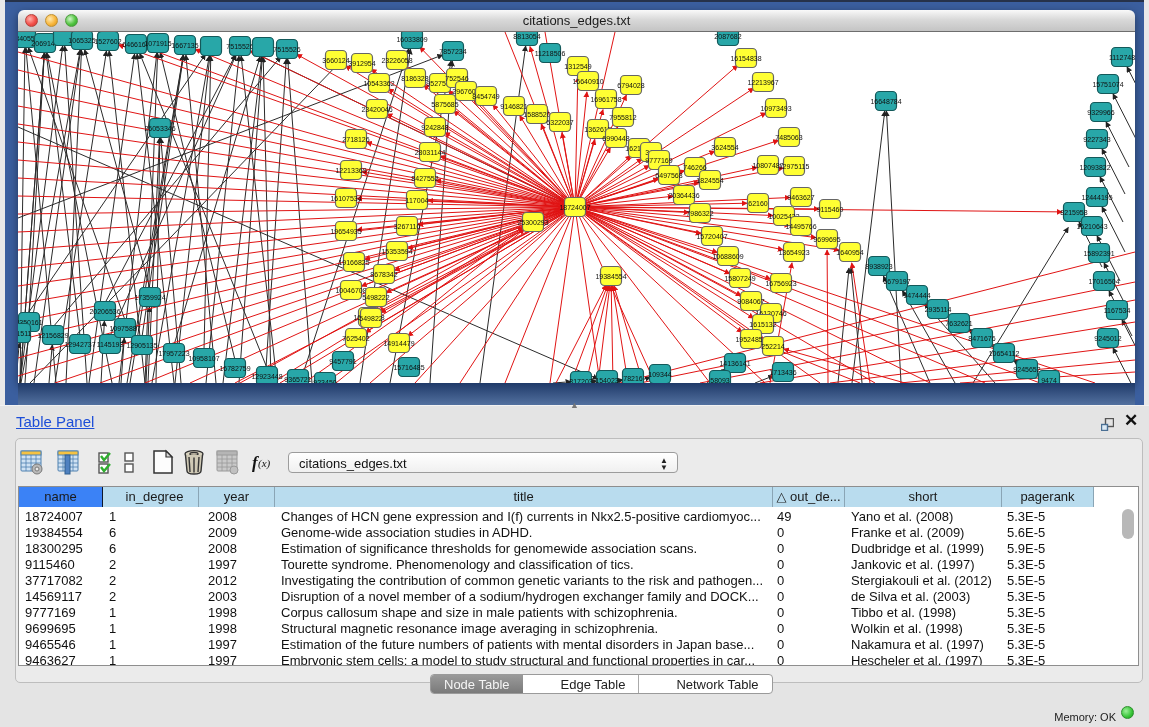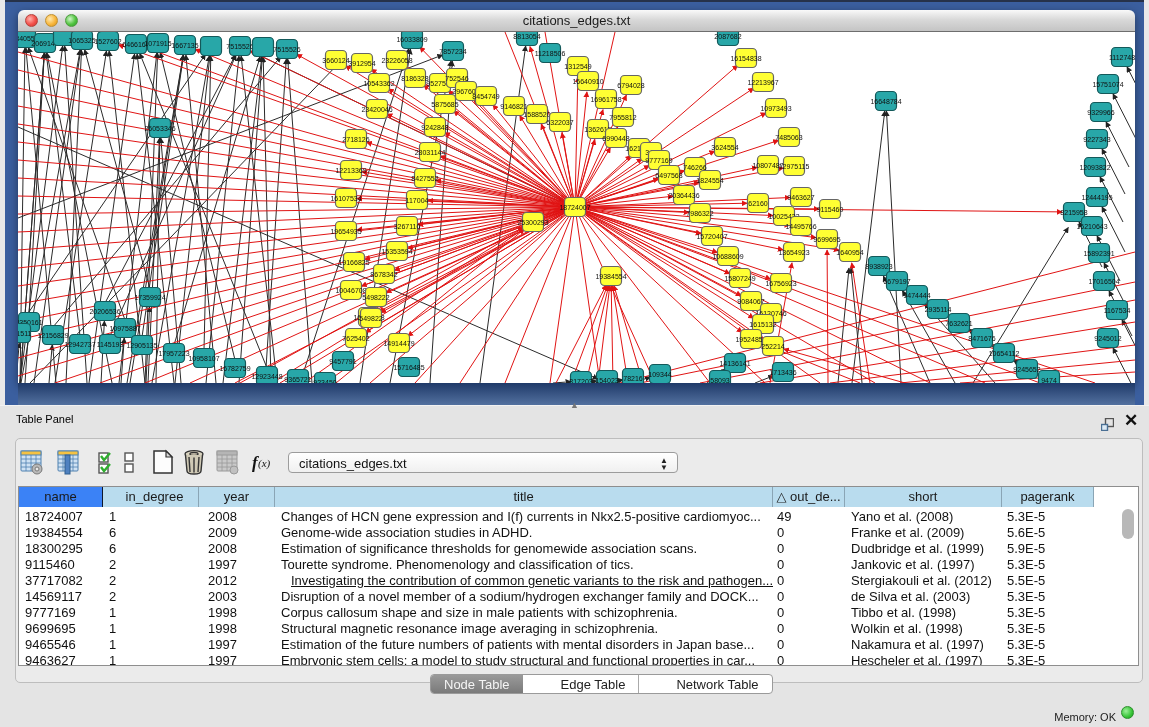--- a/index.html
+++ b/index.html
@@ -16,21 +16,21 @@
 .title { position:absolute; width:100%; text-align:center; top:3px; font-size:13px; color:#1c1c1c; }
 .tl { position:absolute; top:4px; width:13px; height:13px; border-radius:50%; }
 .tl.r { left:7px; background:radial-gradient(circle at 4px 4px,#ffb3ae,#f3504a 55%,#c33832); border:1px solid #b5423c;}
 .tl.o { left:27px; background:radial-gradient(circle at 4px 4px,#ffe9b0,#f8b63c 55%,#d28f1f); border:1px solid #c09030;}
 .tl.g { left:47px; background:radial-gradient(circle at 4px 4px,#d0f5c8,#51c440 55%,#2f9a2b); border:1px solid #4f9a40;}
 .canvas { position:absolute; left:0; top:22px; width:1117px; height:351px; background:#fff; overflow:hidden; }
 .bluebottom { position:absolute; left:18px; top:383px; width:1117px; height:22px;
   background:linear-gradient(#1f3a69,#53719f); }
 
 .panel { position:absolute; left:0; top:405px; width:1149px; height:322px; background:#e4e4e4; border-top:1px solid #f2f2f2; font-size:13px; color:#222; }
-.panel-title { position:absolute; left:16px; top:7px; font-size:11px; color:#000000; }
+.panel-title { position:absolute; left:16px; top:7px; font-size:15px; color:#1d4ed8;text-decoration:underline; }
 .float-ic { position:absolute; left:1101px; top:12px; width:13px; height:13px; }
 .close-ic { position:absolute; left:1124px; top:4px; font-size:17px; font-weight:bold; color:#111; }
 .inner { position:absolute; left:15px; top:32px; width:1128px; height:245px; background:#ebebeb; border:1px solid #bdbdbd; border-radius:5px; }
 .toolbar { position:absolute; left:0px; top:41px; height:30px; }
 .dd { position:absolute; left:288px; top:46px; width:390px; height:21px; background:linear-gradient(#ffffff,#f0f0f0); border:1px solid #9c9c9c; border-radius:4px; }
 .dd-text { position:absolute; left:10px; top:3px; font-size:13px; color:#111; }
 .dd-ar { position:absolute; right:9px; top:4px; font-size:8px; line-height:7px; color:#222; text-align:center;}
 .tbl { position:absolute; left:18px; top:80px; width:1121px; height:180px; background:#fff; border:1px solid #8e8e8e; overflow:hidden; }
 .th { position:absolute; top:0; height:20px; background:#b9dcee; border-right:1px solid #8aa5b5; text-align:center; line-height:20px; font-size:13px; color:#1a1a1a; }
 .th.gray { background:#3b82f6; border-right:1px solid #0f172a; }
@@ -982,21 +982,21 @@
         <span class="c" style="left:189px;">1997</span>
         <span class="c" style="left:262px;">Tourette syndrome. Phenomenology and classification of tics.</span>
         <span class="c" style="left:758px;">0</span>
         <span class="c" style="left:832px;">Jankovic et al. (1997)</span>
         <span class="c" style="left:988px;">5.3E-5</span>
       </div>
 <div class="row" style="top:86px;left:0;width:1121px;">
         <span class="c" style="left:6px;">37717082</span>
         <span class="c" style="left:90px;">2</span>
         <span class="c" style="left:189px;">2012</span>
-        <span class="c" style="left:272px;text-decoration:underline;">Investigating the contribution of common genetic variants to the risk and pathogen...</span>
+        <span class="c" style="left:262px;">Investigating the contribution of common genetic variants to the risk and pathogen...</span>
         <span class="c" style="left:758px;">0</span>
         <span class="c" style="left:832px;">Stergiakouli et al. (2012)</span>
         <span class="c" style="left:988px;">5.5E-5</span>
       </div>
 <div class="row" style="top:102px;left:0;width:1121px;">
         <span class="c" style="left:6px;">14569117</span>
         <span class="c" style="left:90px;">2</span>
         <span class="c" style="left:189px;">2003</span>
         <span class="c" style="left:262px;">Disruption of a novel member of a sodium/hydrogen exchanger family and DOCK...</span>
         <span class="c" style="left:758px;">0</span>

